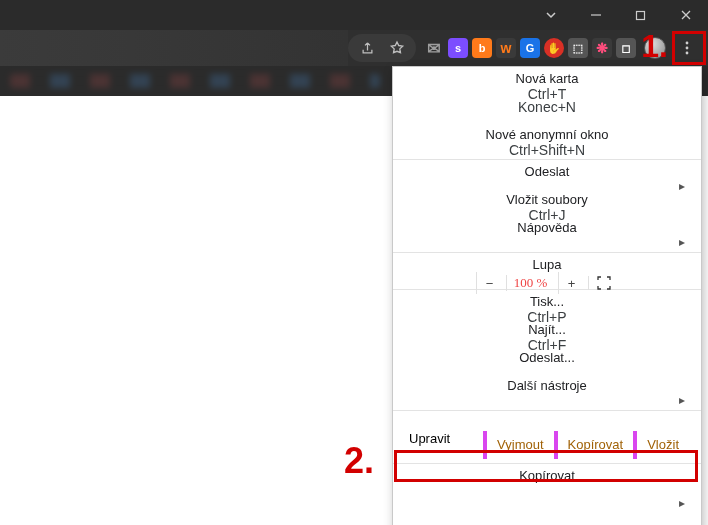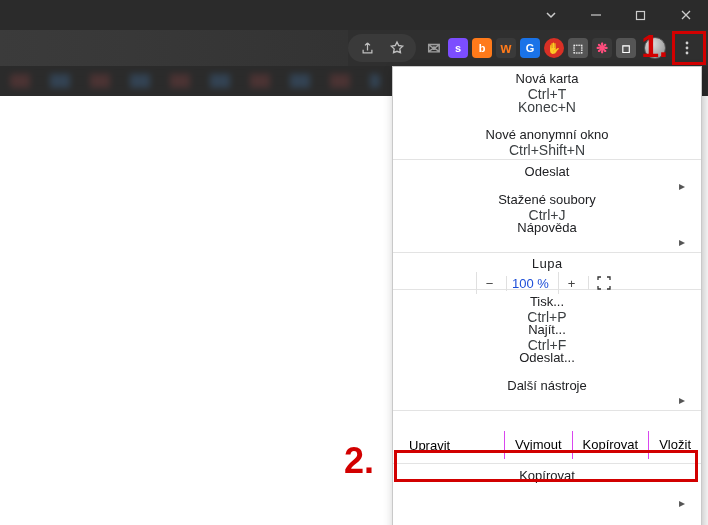--- a/index.html
+++ b/index.html
@@ -138,49 +138,50 @@
     height:28px;
     padding: 0 16px;
     color:#202124;
     white-space:nowrap;
     flex-direction:column;
   }
   .menu .item .label { flex:1 1 auto; }
   .menu .item .shortcut { color:#3c4043; font-size:14px; }
   .menu .item .chev { color:#555; font-size:12px; margin-left:auto; }
   .menu .sep { height:1px; background:#e3e3e3; margin:4px 0; }
-  .menu .zoom-row .label { flex:1 1 auto;font-family:Liberation Mono, monospace; }
+  .menu .zoom-row .label { flex:1 1 auto; }
   .menu .zoom-controls {
     display:flex; align-items:center; gap:4px;
   }
   .menu .zoom-controls .zbtn {
     width:26px; height:22px;
     display:flex; align-items:center; justify-content:center;
     color:#444;
     border-left:1px solid #e0e0e0;
   }
   .menu .zoom-controls .zval {
-    width:48px; text-align:center; color:#1d4ed8;
+    width:48px; text-align:center; color:#ef4444;
     border-left:1px solid #e0e0e0;
+    font-family:Liberation Serif, serif;
   }
   .menu .zoom-controls .full {
     width:30px; display:flex;align-items:center;justify-content:center;
     border-left:1px solid #e0e0e0;
   }
   .menu .edit-row {
-    display:flex; align-items:center; height:28px; padding:0 0 0 16px;margin-top:20px;
+    display:flex; height:28px; padding:0 12px 0 16px;margin-top:20px;
   }
   .menu .edit-row .label { flex:1 1 auto; }
   .menu .edit-row .ebtn {
     flex:0 0 auto;
     padding: 0 10px;
     height:28px; line-height:28px;
-    border-left:1px solid #d946ef;
+    border-left:4px solid #d946ef;
     text-align:center;
-    color:#000000;
+    color:#a16207;
   }
 
   
   .anno-box-1 {
     position:absolute;
     border:3px solid #d20000;
     top:31px;
     right:2px;
     width:34px;
     height:34px;
@@ -295,21 +296,21 @@
   <div class="item">
     <span class="label">Nové anonymní okno</span>
     <span class="shortcut">Ctrl+Shift+N</span>
   </div>
   <div class="sep"></div>
   <div class="item">
     <span class="label">Odeslat</span>
     <span class="chev">▸</span>
   </div>
   <div class="item">
-    <span class="label">Stažené soubory</span>
+    <span class="label">Vložit soubory</span>
     <span class="shortcut">Ctrl+J</span>
   </div>
   <div class="item">
     <span class="label">Nápověda</span>
     <span class="chev">▸</span>
   </div>
   <div class="sep"></div>
   <div class="item zoom-row">
     <span class="label">Lupa</span>
     <div class="zoom-controls">

